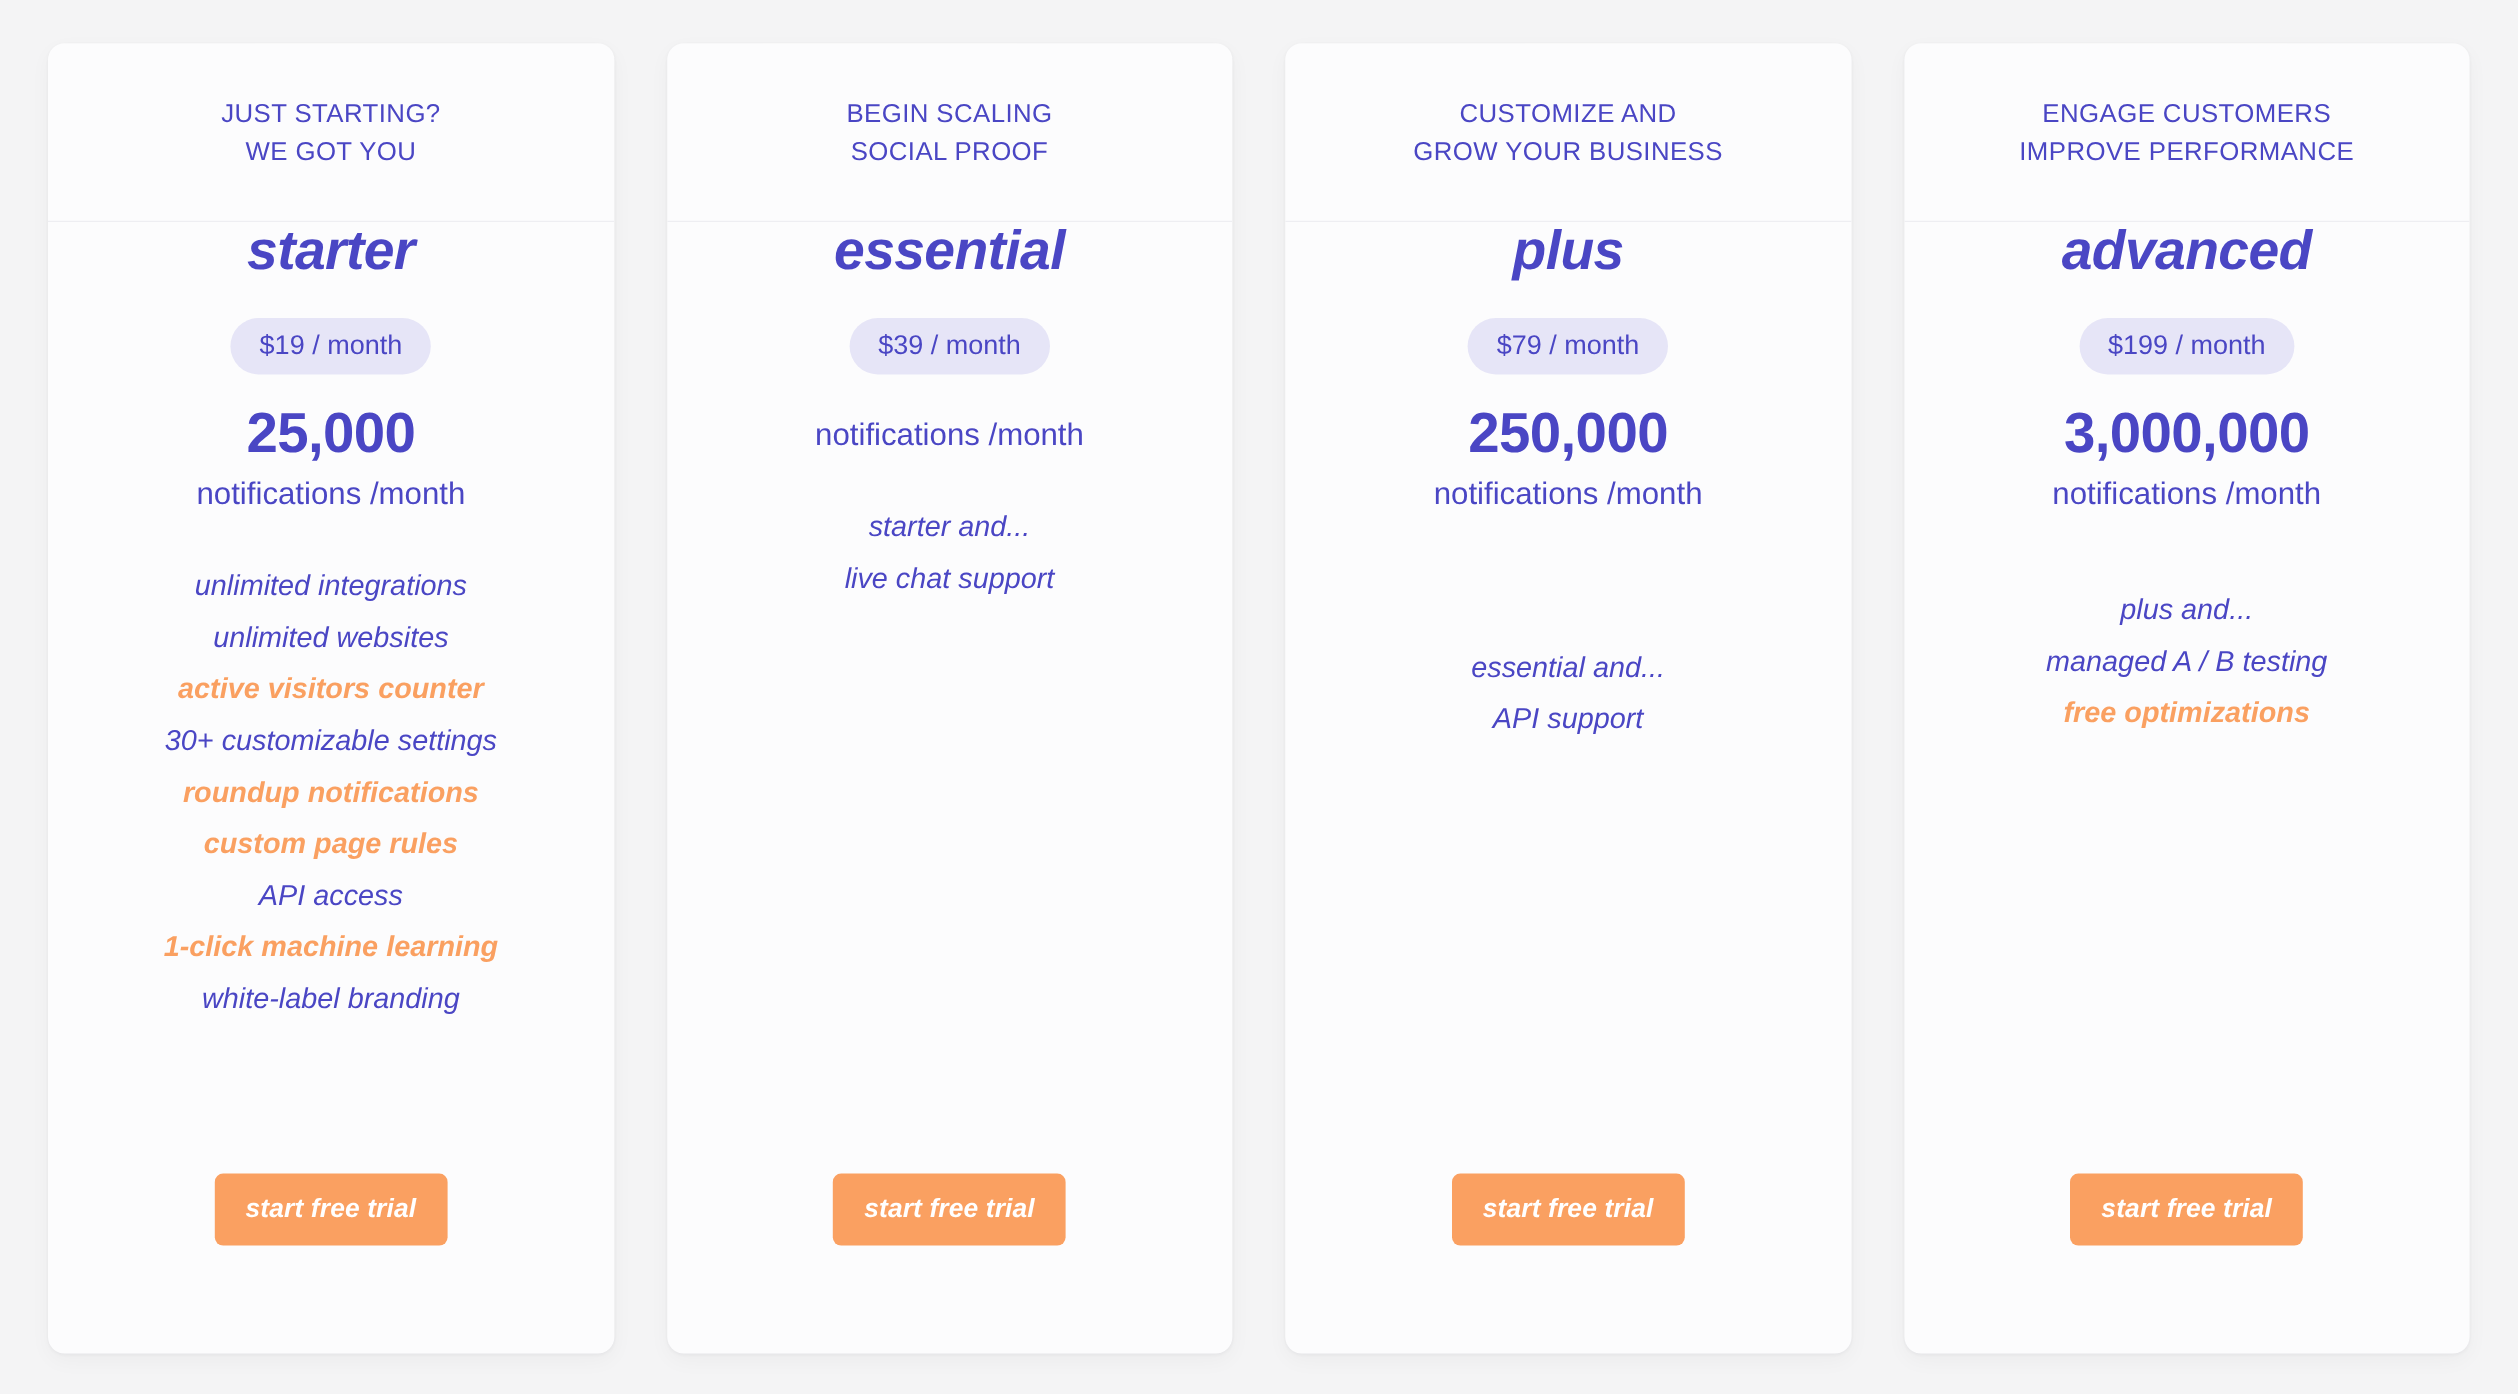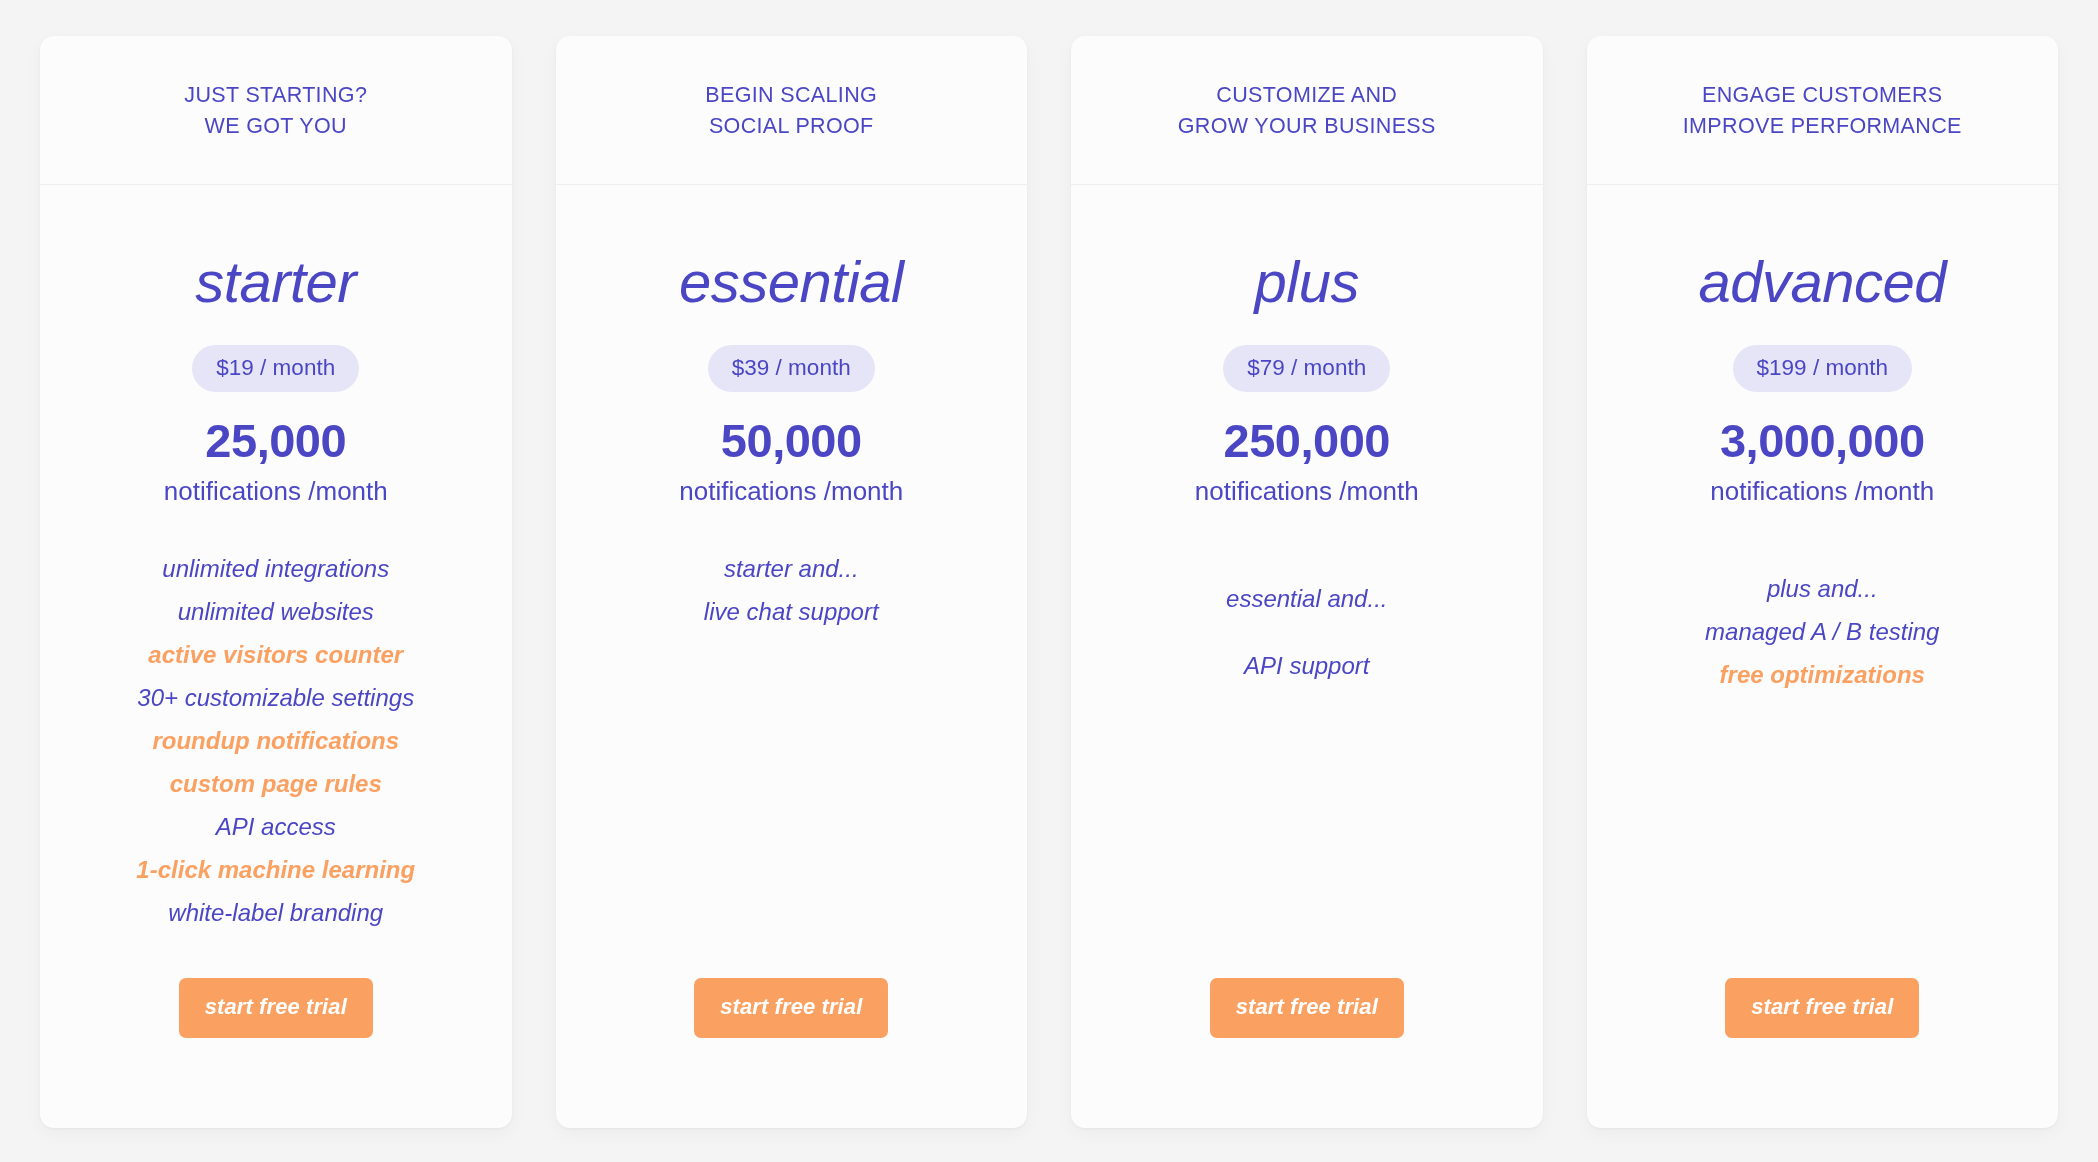--- a/index.html
+++ b/index.html
@@ -57,26 +57,25 @@
     letter-spacing: 0.35px;
     line-height: 1.45;
     text-align: center;
     text-transform: uppercase;
     white-space: pre-line;
   }
 
   
   .plan-name {
     color: #4a46c4;
-    font-size: 58px;
-    font-weight: normal;
+    font-size: 46px;
+    font-weight: bold;
     font-style: italic;
     letter-spacing: -0.5px;
     line-height: 1;
-    margin-top: 68px;
     text-align: center;
   }
 
   
   .price-pill {
     margin-top: 34px;
     background: #e6e5f7;
     color: #4a46c4;
     border-radius: 999px;
     padding: 9px 24px 11px;
@@ -191,21 +190,20 @@
   </section>
 
   <section class="plan-card">
     <div class="card-header">
       <div class="card-tagline">BEGIN SCALING
 SOCIAL PROOF</div>
     </div>
     <div class="plan-name">essential</div>
     <div class="price-pill">$39 / month</div>
     <div class="quota-block">
-      <div class="quota-number">50,000</div>
       <div class="quota-unit">notifications /month</div>
     </div>
     <ul class="feature-list" style="">
       <li class="feature-item base">starter and...</li>
       <li class="feature-item base">live chat support</li>
     </ul>
     <div class="cta-wrap">
       <button class="cta-button">start free trial</button>
     </div>
   </section>
@@ -214,21 +212,21 @@
     <div class="card-header">
       <div class="card-tagline">CUSTOMIZE AND
 GROW YOUR BUSINESS</div>
     </div>
     <div class="plan-name">plus</div>
     <div class="price-pill">$79 / month</div>
     <div class="quota-block">
       <div class="quota-number">250,000</div>
       <div class="quota-unit">notifications /month</div>
     </div>
-    <ul class="feature-list" style="margin-top:66px;gap:24px;">
+    <ul class="feature-list" style="margin-top:104px;">
       <li class="feature-item base">essential and...</li>
       <li class="feature-item base">API support</li>
     </ul>
     <div class="cta-wrap">
       <button class="cta-button">start free trial</button>
     </div>
   </section>
 
   <section class="plan-card">
     <div class="card-header">

